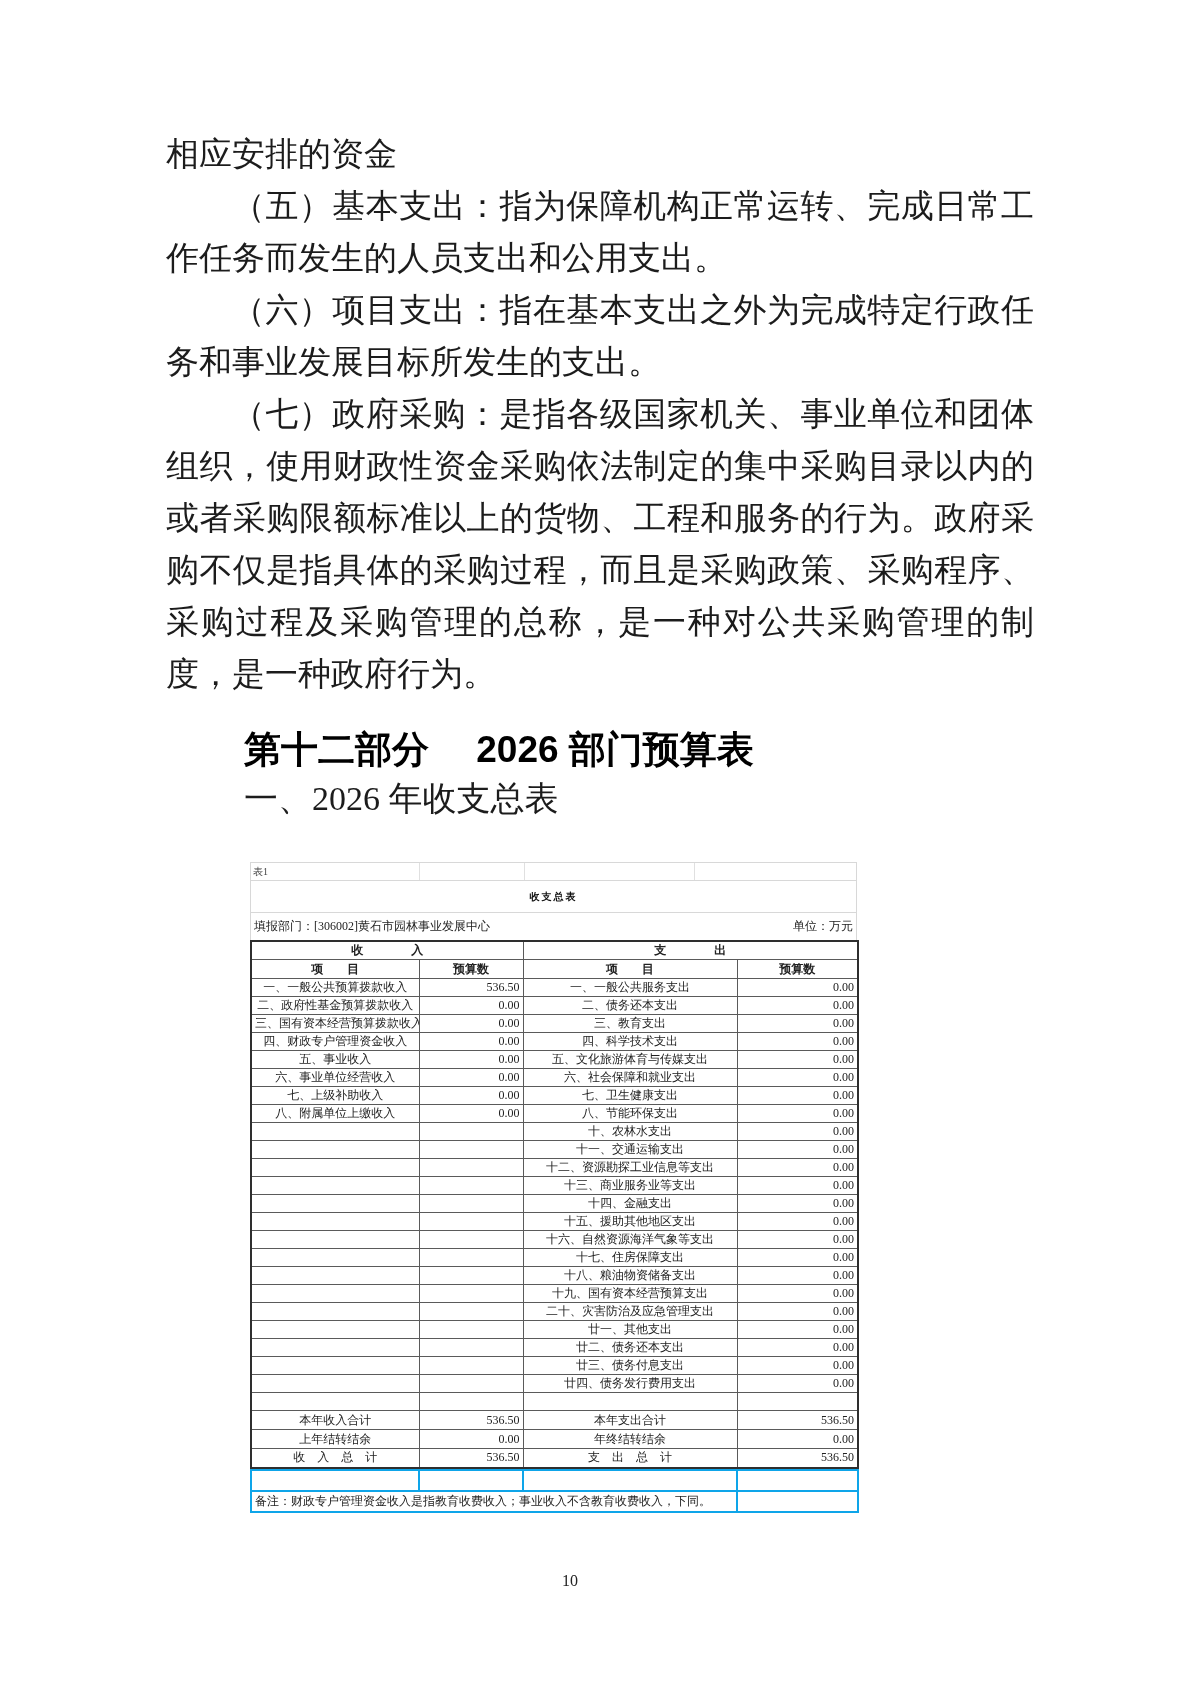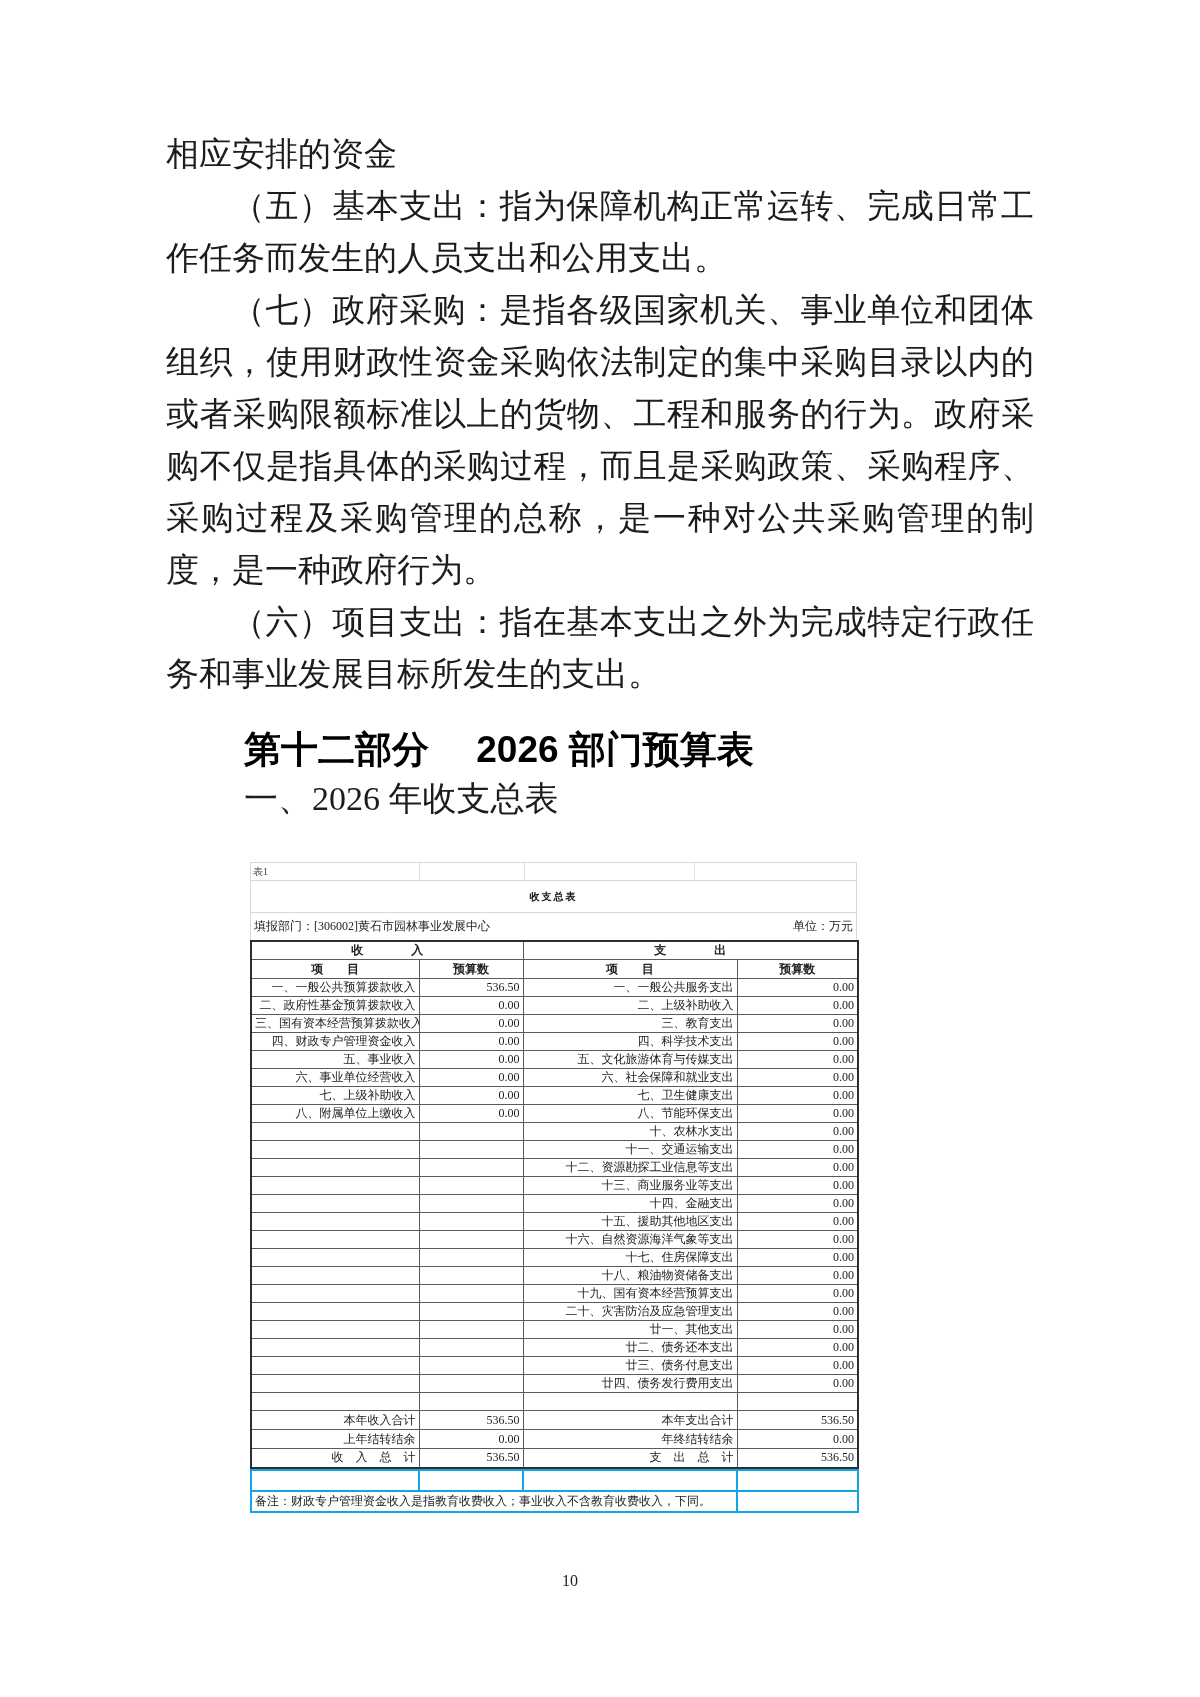--- a/index.html
+++ b/index.html
@@ -36,36 +36,36 @@
   table.main { border:2px solid #2e2e2e; }
   table.main th, table.main td {
     border:1px solid #5a5a5a; padding:0 3px; overflow:hidden; white-space:nowrap;
     font-size:12px; font-weight:400;
   }
   table.main thead th { font-weight:700; text-align:center; }
   tr.h1 th { height:14px; }
   tr.h2 th { height:18px; }
   tbody.rows tr  { height:18px; }
   tbody.totals tr{ height:19px;padding-left:8px; }
-  td.lbl { text-align:right; }
+  td.lbl { text-align:center; }
   td.val { text-align:right; }
   table.tail { border:1px solid #6a6a6a; border-top:none; }
   table.tail td { border:2px solid #0ea5e9; height:19px; padding:0 3px; font-size:12px; white-space:nowrap; overflow:hidden; }
   .pagenum { position:absolute; left:0; top:1572px; width:1140px; text-align:center; font-size:16px; color:#222; }
 </style>
 </head>
 <body>
 
 <div class="page">
 
   <div class="content">
     <p>相应安排的资金</p>
     <p class="ind">（五）基本支出：指为保障机构正常运转、完成日常工作任务而发生的人员支出和公用支出。</p>
+    <p class="ind">（六）项目支出：指在基本支出之外为完成特定行政任务和事业发展目标所发生的支出。</p>
     <p class="ind">（七）政府采购：是指各级国家机关、事业单位和团体组织，使用财政性资金采购依法制定的集中采购目录以内的或者采购限额标准以上的货物、工程和服务的行为。政府采购不仅是指具体的采购过程，而且是采购政策、采购程序、采购过程及采购管理的总称，是一种对公共采购管理的制度，是一种政府行为。</p>
-    <p class="ind">（六）项目支出：指在基本支出之外为完成特定行政任务和事业发展目标所发生的支出。</p>
     <h1 class="section">第十二部分　 2026 部门预算表</h1>
     <h2 class="sub">一、2026 年收支总表</h2>
   </div>
 
   <div class="sheet">
 
     <div class="frow">
       <span class="sheetlabel">表1</span>
       <i class="fv" style="left:168px"></i>
       <i class="fv" style="left:273px"></i>
@@ -103,21 +103,21 @@
           <tr>
             <td class="lbl">一、一般公共预算拨款收入</td>
             <td class="val">536.50</td>
             <td class="lbl">一、一般公共服务支出</td>
             <td class="val">0.00</td>
           </tr>
 
           <tr>
             <td class="lbl">二、政府性基金预算拨款收入</td>
             <td class="val">0.00</td>
-            <td class="lbl">二、上级补助收入</td>
+            <td class="lbl">二、债务还本支出</td>
             <td class="val">0.00</td>
           </tr>
 
           <tr>
             <td class="lbl">三、国有资本经营预算拨款收入</td>
             <td class="val">0.00</td>
             <td class="lbl">三、教育支出</td>
             <td class="val">0.00</td>
           </tr>
 

